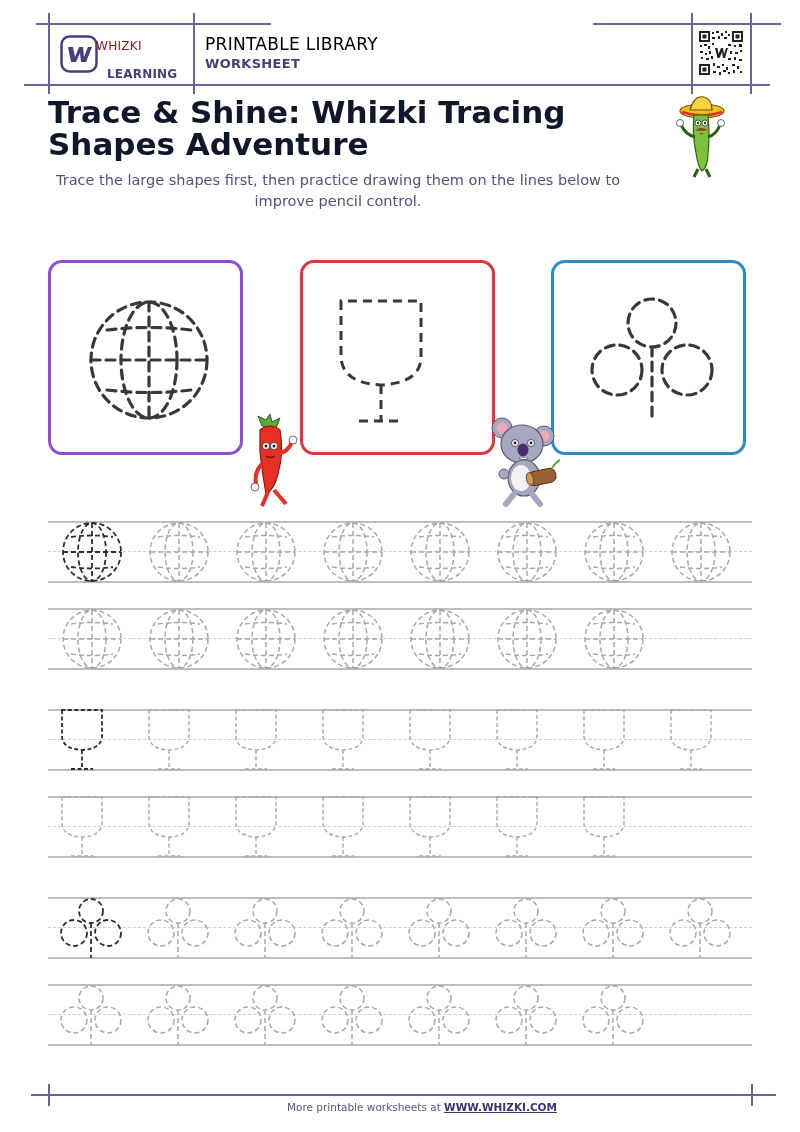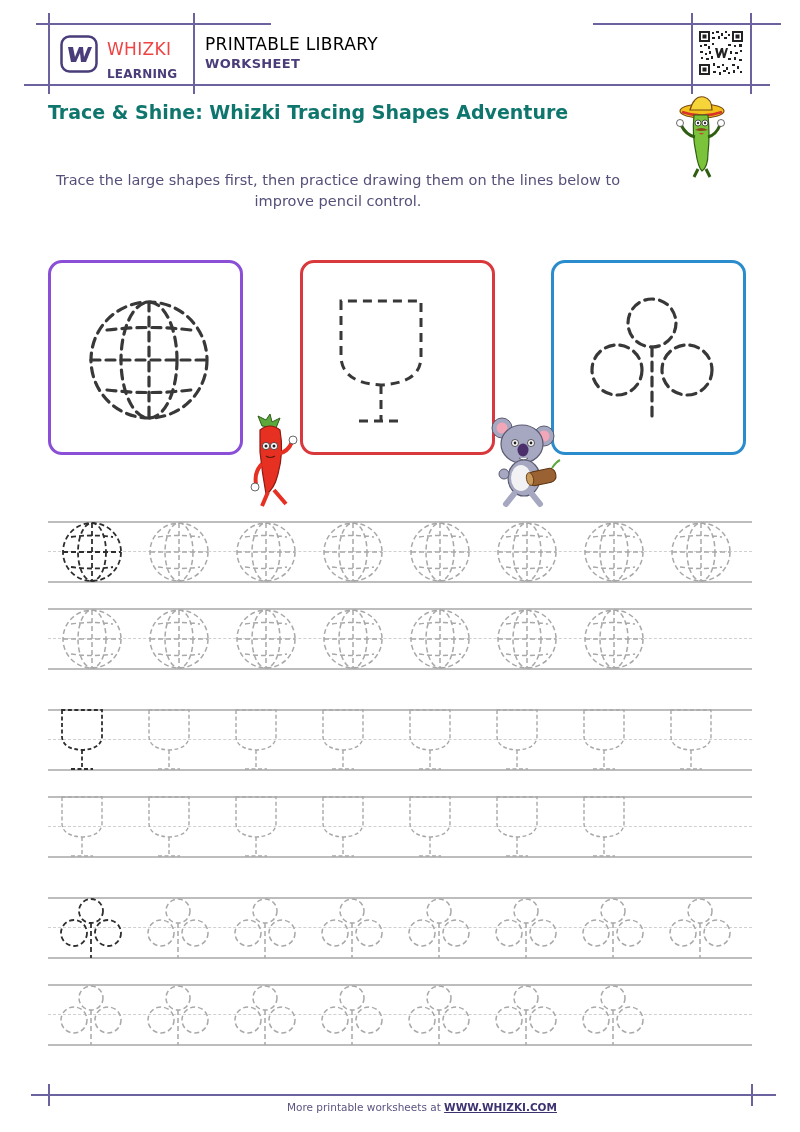--- a/index.html
+++ b/index.html
@@ -1,24 +1,24 @@
 <!DOCTYPE html>
 <html><head>
 <meta charset="utf-8">
 <style>
   html,body{margin:0;padding:0;background:#ffffff;}
   body{width:800px;height:1132px;position:relative;overflow:hidden;font-family:"DejaVu Sans","Liberation Sans",sans-serif;}
   .abs{position:absolute;}
   .hline{position:absolute;height:1.5px;background:#6b63a0;}
   .vline{position:absolute;width:1.5px;background:#6b63a0;}
-  .brand-top{position:absolute;left:107px;top:39px;font-size:17px;color:#ef4444;letter-spacing:0.3px;}
+  .brand-top{position:absolute;left:96px;top:39px;font-size:12px;color:#7f1d1d;letter-spacing:0.3px;}
   .brand-bottom{position:absolute;left:107px;top:67px;font-size:12px;font-weight:bold;color:#4a3d7a;letter-spacing:0.2px;}
   .lib-top{position:absolute;left:205px;top:34px;font-size:17px;color:#000000;letter-spacing:0.3px;}
   .lib-bottom{position:absolute;left:205px;top:56px;font-size:13px;font-weight:bold;color:#4a3d7a;letter-spacing:0.3px;}
-  .title{position:absolute;left:48px;top:96px;width:560px;font-size:19px;line-height:32px;font-weight:bold;color:#0f766e;}
+  .title{position:absolute;left:48px;top:96px;width:560px;font-size:31px;line-height:32px;font-weight:bold;color:#0f172a;}
   .subtitle{position:absolute;left:48px;top:170px;width:580px;font-size:14.5px;line-height:21px;color:#54507a;text-align:center;}
   .card{position:absolute;width:195px;height:195px;border:3px solid;border-radius:14px;background:#fff;box-sizing:border-box;}
   .card svg{position:absolute;left:0;top:0;}
   .row{position:absolute;left:48px;width:704px;height:62px;}
   .row .top{position:absolute;left:0;top:0;width:704px;height:1.5px;background:#bdbdbd;}
   .row .bot{position:absolute;left:0;top:60px;width:704px;height:1.5px;background:#bdbdbd;}
   .row .mid{position:absolute;left:0;top:30px;width:704px;height:0;border-top:1.5px dashed #d0d0d0;}
   .cell{position:absolute;top:0;width:62px;height:62px;}
   .footer{position:absolute;left:0;top:1101px;width:800px;text-align:center;font-size:10.5px;color:#5a5580;margin-left:22px;}
   .footer a{color:#3e3370;font-weight:bold;text-decoration:underline;}

